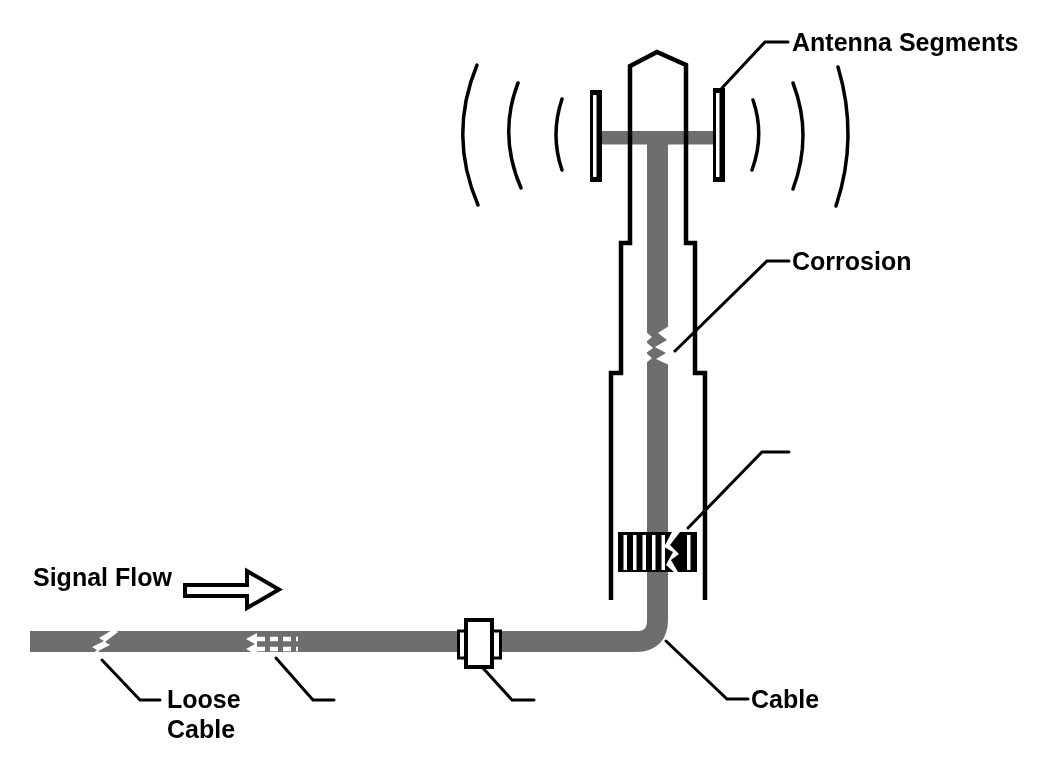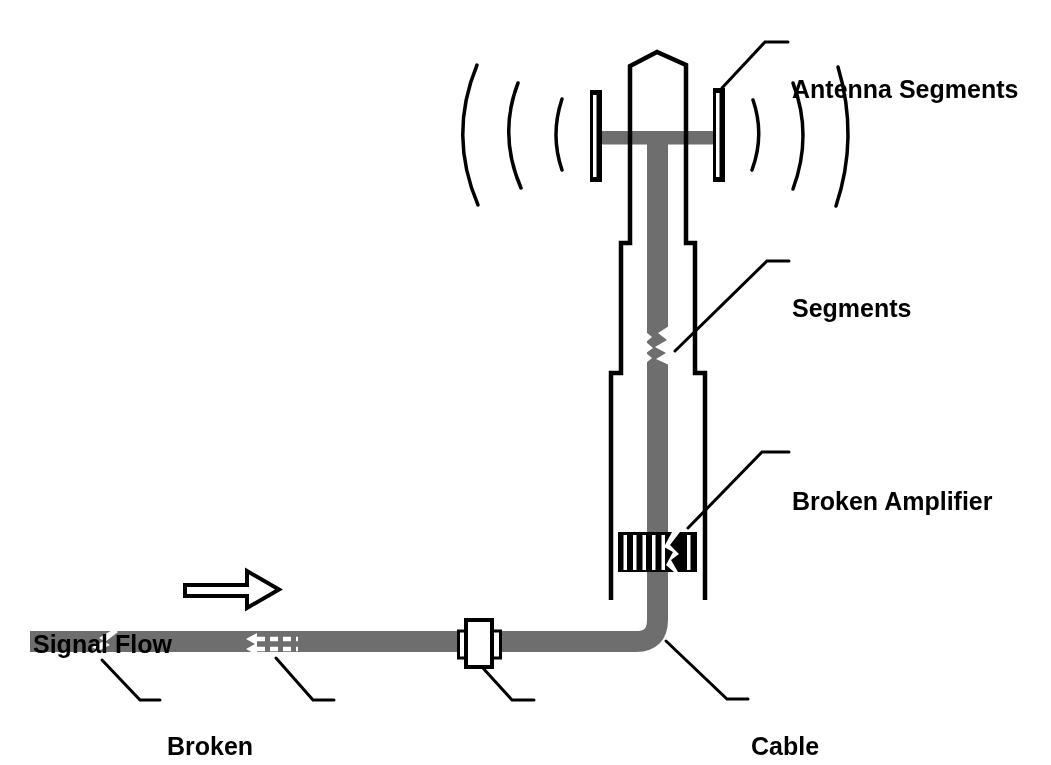--- a/index.html
+++ b/index.html
@@ -12,21 +12,20 @@
   }
   #diagram-svg{position:absolute;left:0;top:0;}
   .lbl{
     position:absolute;
     color:#000000;
     font-weight:bold;
     font-size:25px;
     line-height:30px;
     white-space:pre-line;
     letter-spacing:0px;
-    margin-top:47px;
   }
 </style>
 </head>
 <body>
 
 <div id="canvas">
 
   <svg id="diagram-svg" width="1051" height="765" viewBox="0 0 1051 765">
 
     <g fill="none" stroke="#000000" stroke-width="3.5" stroke-linecap="round">
@@ -94,21 +93,20 @@
       <path d="M 722,88 L 765,42 L 788,42"></path>
       <path d="M 675,351 L 767,261 L 789,261"></path>
       <path d="M 688,528 L 762,452 L 789,452"></path>
       <path d="M 666,641 L 727,699 L 748,699"></path>
       <path d="M 482,667 L 512,700 L 534,700"></path>
       <path d="M 276,658 L 313,700 L 334,700"></path>
       <path d="M 102,660 L 140,700 L 160,700"></path>
     </g>
   </svg>
 
-  <div class="lbl" style="left:33px;  top:582px;">Signal Flow</div>
+  <div class="lbl" style="left:33px;  top:562px;">Signal Flow</div>
   <div class="lbl" style="left:792px; top:27px;">Antenna Segments</div>
-  <div class="lbl" style="left:792px; top:246px;">Segments</div>
-  <div class="lbl" style="left:792px; top:439px;">Broken Amplifier</div>
-  <div class="lbl" style="left:167px; top:684px;">Broken
+  <div class="lbl" style="left:792px; top:246px;">Corrosion</div>
+  <div class="lbl" style="left:167px; top:684px;">Loose
 Cable</div>
   <div class="lbl" style="left:751px; top:684px;">Cable</div>
 
 </div>
 
 </body></html>

